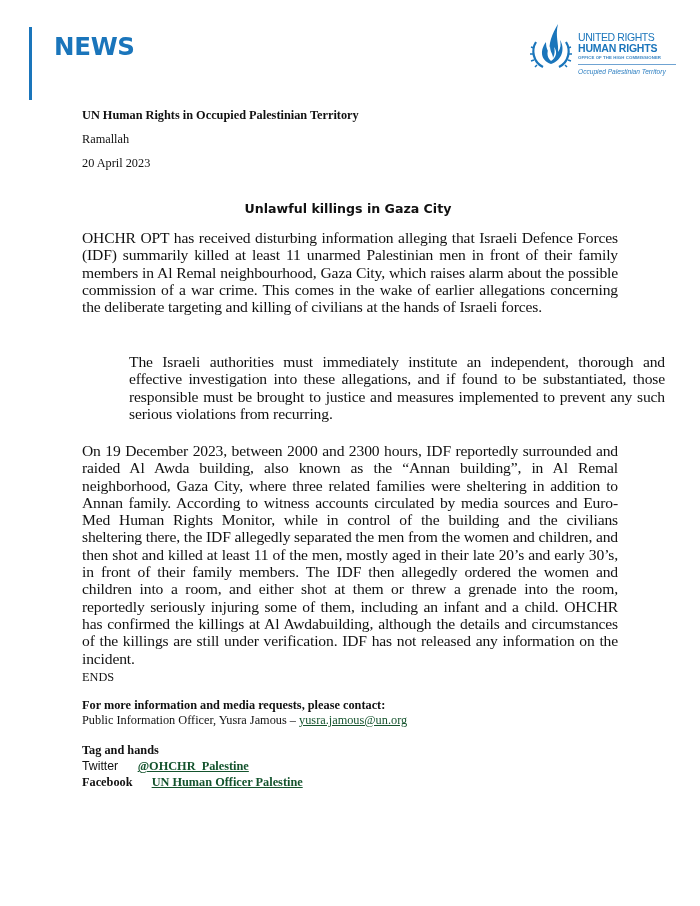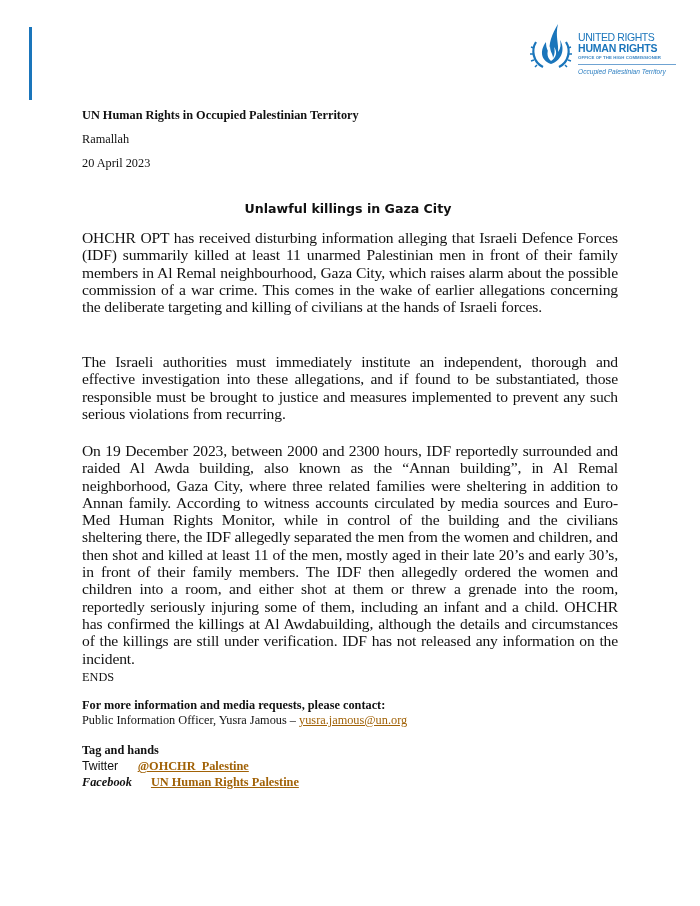--- a/index.html
+++ b/index.html
@@ -15,37 +15,38 @@
   .logo-rule { height: 1px; background: #6fa3d2; margin: 3px 0 2px 0; width: 98px; }
   .logo-line4 { font-size: 6.6px; font-style: italic; line-height: 9px; white-space: nowrap; color: #2d7fc1; }
   .meta { position: absolute; left: 82px; font-size: 12.3px; line-height: 14px; }
   .org { top: 108px; font-weight: bold; }
   .city { top: 132px; }
   .date { top: 156px; }
   .headline { position: absolute; left: 0; width: 700px; top: 201px; text-align: center; font-family: "DejaVu Sans", sans-serif; font-weight: bold; font-size: 12.6px; padding-left: 0; }
   .headline span { position: relative; left: -2px; }
   .para { position: absolute; left: 82px; width: 536px; font-size: 15.6px; line-height: 17.3px; text-align: justify; letter-spacing: -0.15px; }
   .p1 { top: 229px; }
-  .p2 { top: 353px; }
+  .p2 { top: 353px; margin-left: 47px; }
   .p3 { top: 442px; }
   .ends { position: absolute; left: 82px; top: 670px; font-size: 12.3px; }
   .contact { position: absolute; left: 82px; top: 698px; font-size: 12.3px; line-height: 15px; }
   .contact .h { font-weight: bold; }
   .tags { position: absolute; left: 82px; top: 742px; font-size: 12.3px; line-height: 16px; }
   .tags .h { font-weight: bold; }
-  a { color: #a16207; text-decoration: underline; }
+  a { color: #14532d; text-decoration: underline; }
   .bold-link { font-weight: bold; margin-left: 16px; }
   .tw-label { font-family: "Liberation Sans", sans-serif; }
-  .fb-label { font-weight: bold; font-style: italic; }
+  .fb-label { font-weight: bold; }
 </style>
 </head>
 <body>
 
 <div class="news-bar"></div>
 <div class="news-title">
+  <div>NEWS</div>
 </div>
 
 <div class="logo">
   <svg class="logo-emblem" viewBox="0 0 46 52">
     <path d="M8 22 C3 30 5 42 15 47" stroke="#1a75bb" stroke-width="2.2" fill="none"></path>
     <path d="M38 22 C43 30 41 42 31 47" stroke="#1a75bb" stroke-width="2.2" fill="none"></path>
     <path d="M6 28 l-3 -1 M5 34 l-3 0 M6 40 l-3 1 M9 45 l-2 2" stroke="#1a75bb" stroke-width="1.5"></path>
     <path d="M40 28 l3 -1 M41 34 l3 0 M40 40 l3 1 M37 45 l2 2" stroke="#1a75bb" stroke-width="1.5"></path>
     <path d="M23 44 C12 40 12 30 18 22 C18 30 21 32 22 34 C20 24 24 14 30 4 C27 16 31 24 30 32 C33 28 33 24 32 20 C37 28 35 40 23 44 Z" fill="#1a75bb"></path>
     <path d="M23 41 C18 37 19 30 22 26 C22 32 25 34 25 38 C27 34 27 30 26 27 C30 32 28 38 23 41 Z" fill="#ffffff"></path>
@@ -72,14 +73,14 @@
 <div class="ends">ENDS</div>
 
 <div class="contact">
   <div class="h">For more information and media requests, please contact:</div>
   <div><span>Public Information Officer, Yusra Jamous – </span><a href="#">yusra.jamous@un.org</a></div>
 </div>
 
 <div class="tags">
   <div class="h">Tag and hands</div>
   <div><span class="tw-label">Twitter </span><a href="#" class="bold-link">@OHCHR_Palestine</a></div>
-  <div><span class="fb-label">Facebook </span><a href="#" class="bold-link">UN Human Rights Palestine</a></div>
+  <div><span class="fb-label">Facebook </span><a href="#" class="bold-link">UN Human Officer Palestine</a></div>
 </div>
 
 </body></html>

